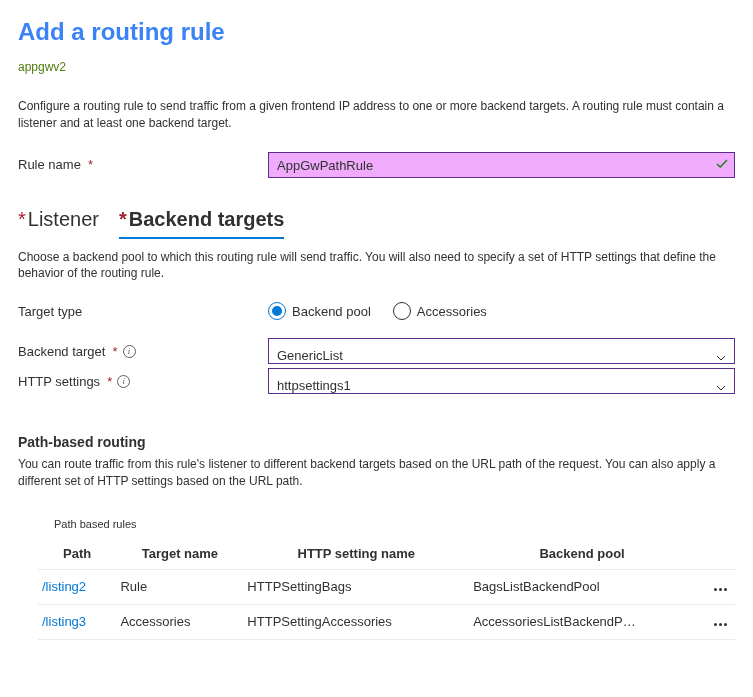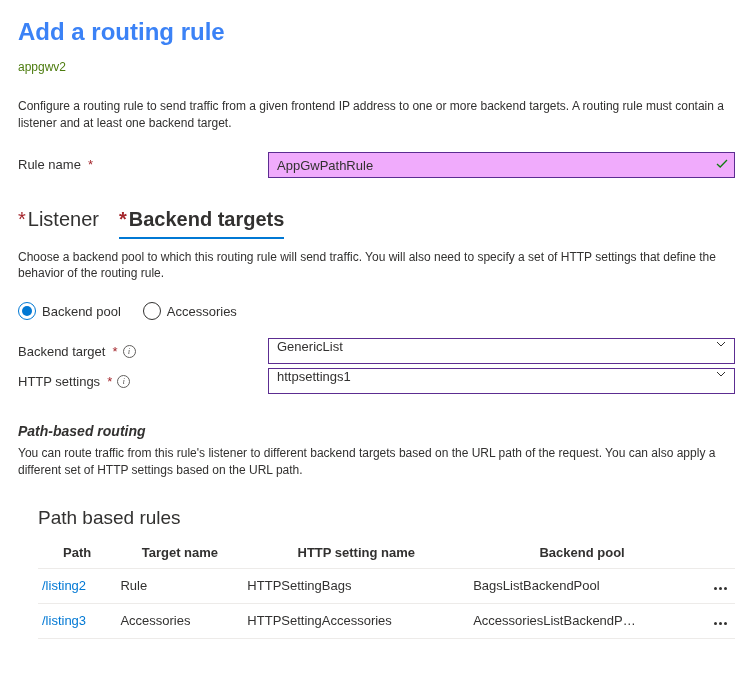--- a/index.html
+++ b/index.html
@@ -113,39 +113,38 @@
   .select {
     width: 100%;
     height: 26px;
     border: 1px solid #5c2d91;
     padding: 0 8px;
     font-size: 13px;
     color: #323130;
     background: #fff;
     position: relative;
     display: flex;
-    align-items: flex-start;
+    align-items: flex-end;
     justify-content: space-between;
     cursor: pointer;
   }
   .chevron {
     width: 10px; height: 10px;
     display: inline-block;
   }
   .chevron svg { display: block; }
   .section-head {
     font-size: 14px;
     font-weight: 600;
-    margin-top: 29px;
+    margin-top: 40px;
     margin-bottom: 6px;
-    font-style: italic;
   }
   .sub-head {
-    font-size: 19px;
-    margin: 28px 0 8px 20px;
+    font-size: 11px;
+    margin: 28px 0 8px 36px;
   }
   table {
     border-collapse: collapse;
     width: calc(100% - 20px);
     margin-left: 20px;
     font-size: 13px;
   }
   thead th {
     text-align: center;
     font-weight: 600;
@@ -205,20 +204,23 @@
 </div>
 
 <div class="tabs">
   <div class="tab"><span class="req">*</span><span>Listener</span></div>
   <div class="tab active"><span class="req">*</span><span>Backend targets</span></div>
 </div>
 
 <div class="desc">Choose a backend pool to which this routing rule will send traffic. You will also need to specify a set of HTTP settings that define the behavior of the routing rule.</div>
 
 <div class="row">
+  <div class="label-col">
+    <span>Target type</span>
+  </div>
   <div class="field-col">
     <div class="radio-group">
       <div class="radio selected">
         <span class="radio-circle">
             <span class="radio-dot"></span>
           </span>
         <span>Backend pool</span>
       </div>
       <div class="radio">
         <span class="radio-circle"></span>

